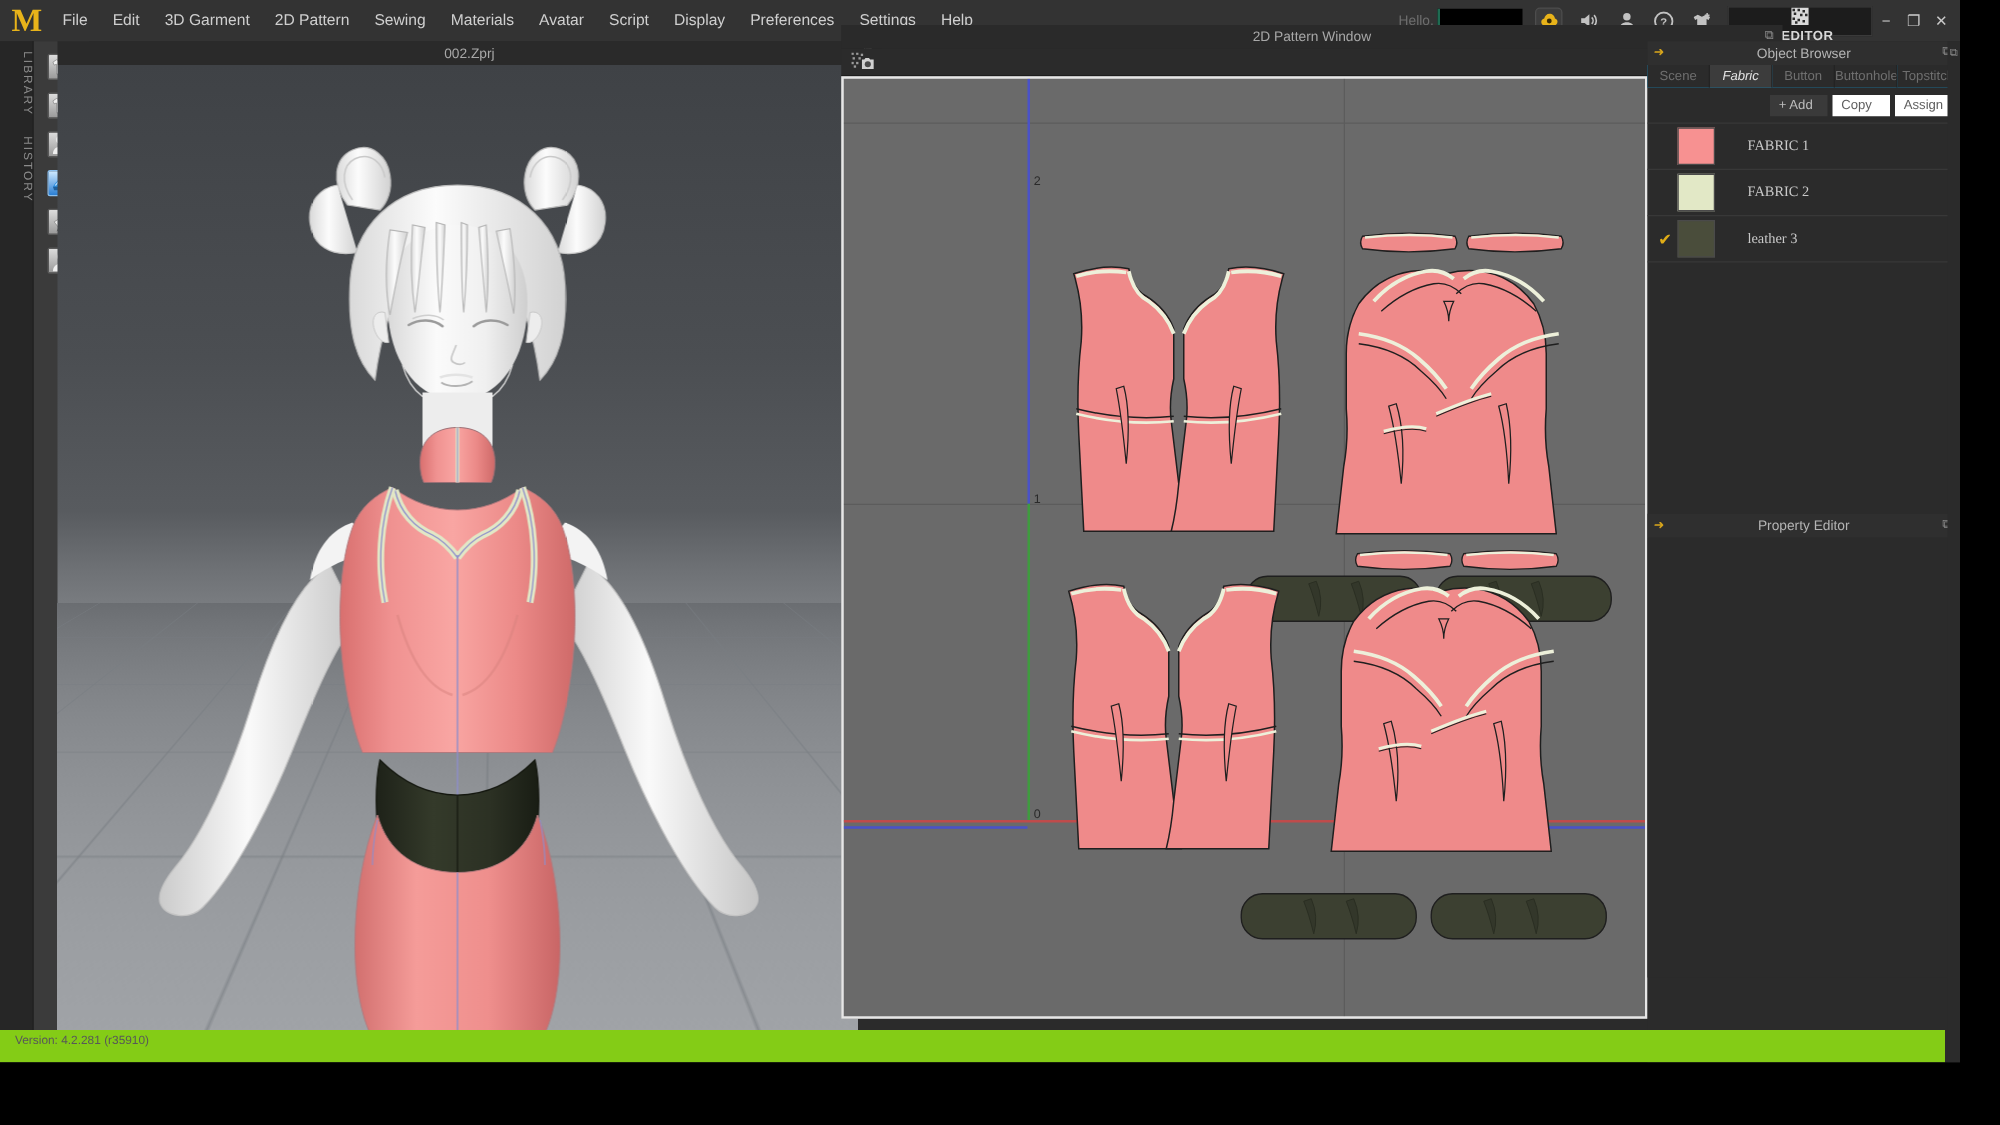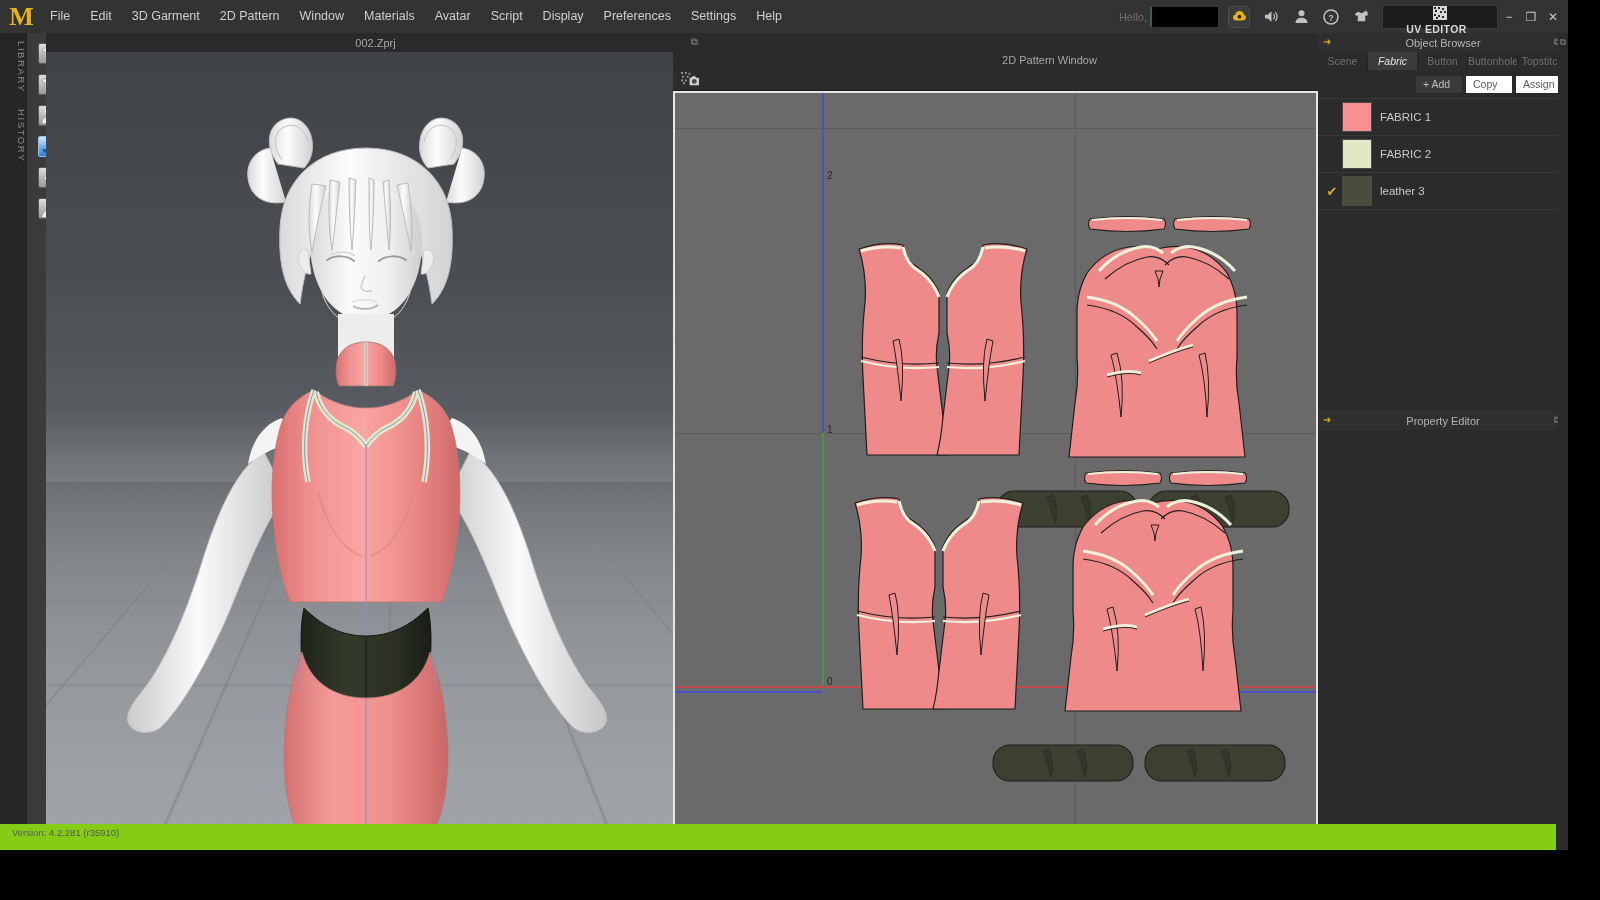--- a/index.html
+++ b/index.html
@@ -92,21 +92,21 @@
     background:
       repeating-linear-gradient(90deg, rgba(120,125,130,.55) 0 1px, transparent 1px 78px),
       repeating-linear-gradient(0deg, rgba(120,125,130,.45) 0 1px, transparent 1px 60px),
       linear-gradient(180deg,#6a6d71,#b6b9bd);
     transform:perspective(420px) rotateX(66deg);
     transform-origin:50% 0%;
   }
   #avatar { position:absolute; left:0; top:0; width:640px; height:776px; }
 
   
-  #pattern-panel { position:absolute; left:673px; top:50px; width:753px; height:795px; }
+  #pattern-panel { position:absolute; left:673px; top:20px; width:753px; height:795px; }
   #pattern-toolbar {
     height:22px; background:#2b2b2b; display:flex; align-items:center; padding-left:6px;
     border-bottom:1px solid #1d1d1d;
   }
   #snapshot-btn { width:22px; height:18px; display:flex; align-items:center; justify-content:center; }
   #pattern-canvas {
     width:645px; height:754px; background:#6a6a6a; position:relative;
     border:2px solid #e6e6e6; overflow:hidden;
   }
   .gridline { position:absolute; background:#5c5c5c; }
@@ -132,21 +132,21 @@
     min-width:46px; height:17px; line-height:17px; text-align:left; font-size:10.5px;
     background:#3a3a3a; color:#bdbdbd; padding:0 7px; cursor:default;
   }
   .ob-btn.dim { background:#ffffff; color:#5e5e5e; }
   #fabric-list { border-top:1px solid #383838; }
   .fabric-row {
     display:flex; align-items:center; height:37px; border-bottom:1px solid #383838; padding-left:4px;
   }
   .fab-check { width:20px; text-align:center; color:#e0ad17; font-size:13px; }
   .fab-swatch { width:30px; height:30px; border:1px solid #4a4a4a; }
-  .fab-name { margin-left:8px; font-size:11.5px; color:#c9c9c9; }
+  .fab-name { margin-left:26px; font-size:11.5px; color:#c9c9c9;font-family:Liberation Serif, serif; }
   #pe-body { height:352px; background:#2b2b2b; }
 
   
   #right-strip { position:absolute; left:1558px; top:33px; width:10px; height:817px; background:#2b2b2b; }
   .strip-arrow { color:#8a8a8a; font-size:9px; text-align:center; padding-top:4px; }
 
   
   #status {
     position:absolute; left:0; top:824px; width:1556px; height:26px; background:#84cc16;
   }
@@ -161,21 +161,21 @@
 
 <div id="app">
 
   <div id="menubar">
     <div id="logo">M</div>
 
     <div class="menu-item">File</div>
     <div class="menu-item">Edit</div>
     <div class="menu-item">3D Garment</div>
     <div class="menu-item">2D Pattern</div>
-    <div class="menu-item">Window</div>
+    <div class="menu-item">Sewing</div>
     <div class="menu-item">Materials</div>
     <div class="menu-item">Avatar</div>
     <div class="menu-item">Script</div>
     <div class="menu-item">Display</div>
     <div class="menu-item">Preferences</div>
     <div class="menu-item">Settings</div>
     <div class="menu-item">Help</div>
 
     <div id="topright">
       <span id="hello-label">Hello,</span>

